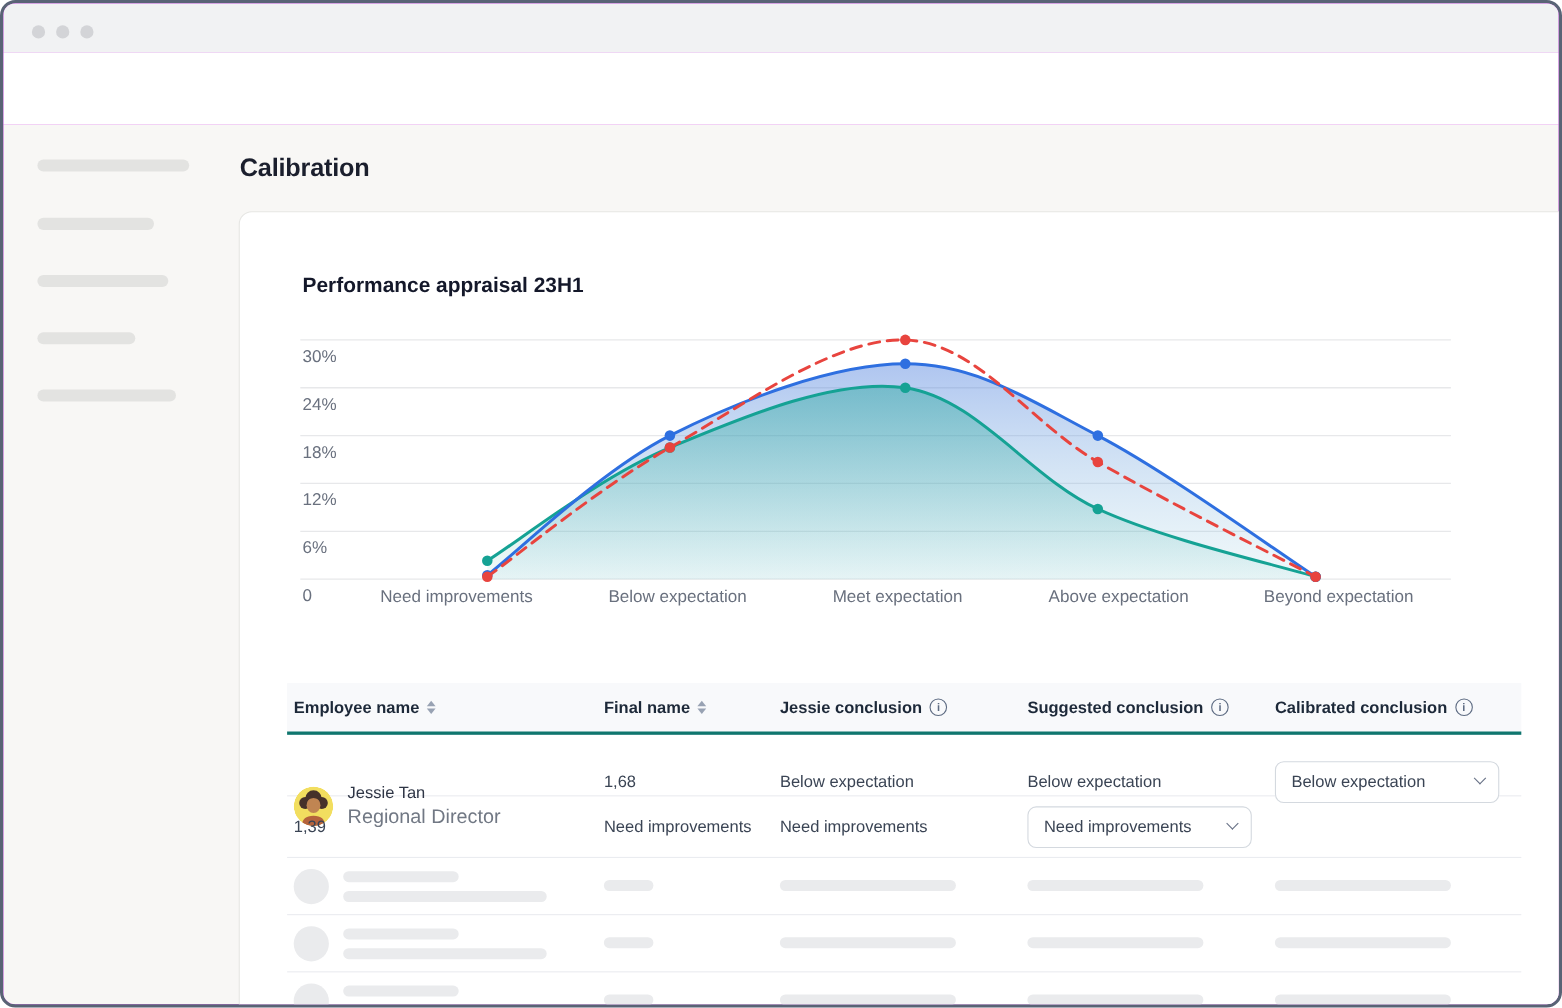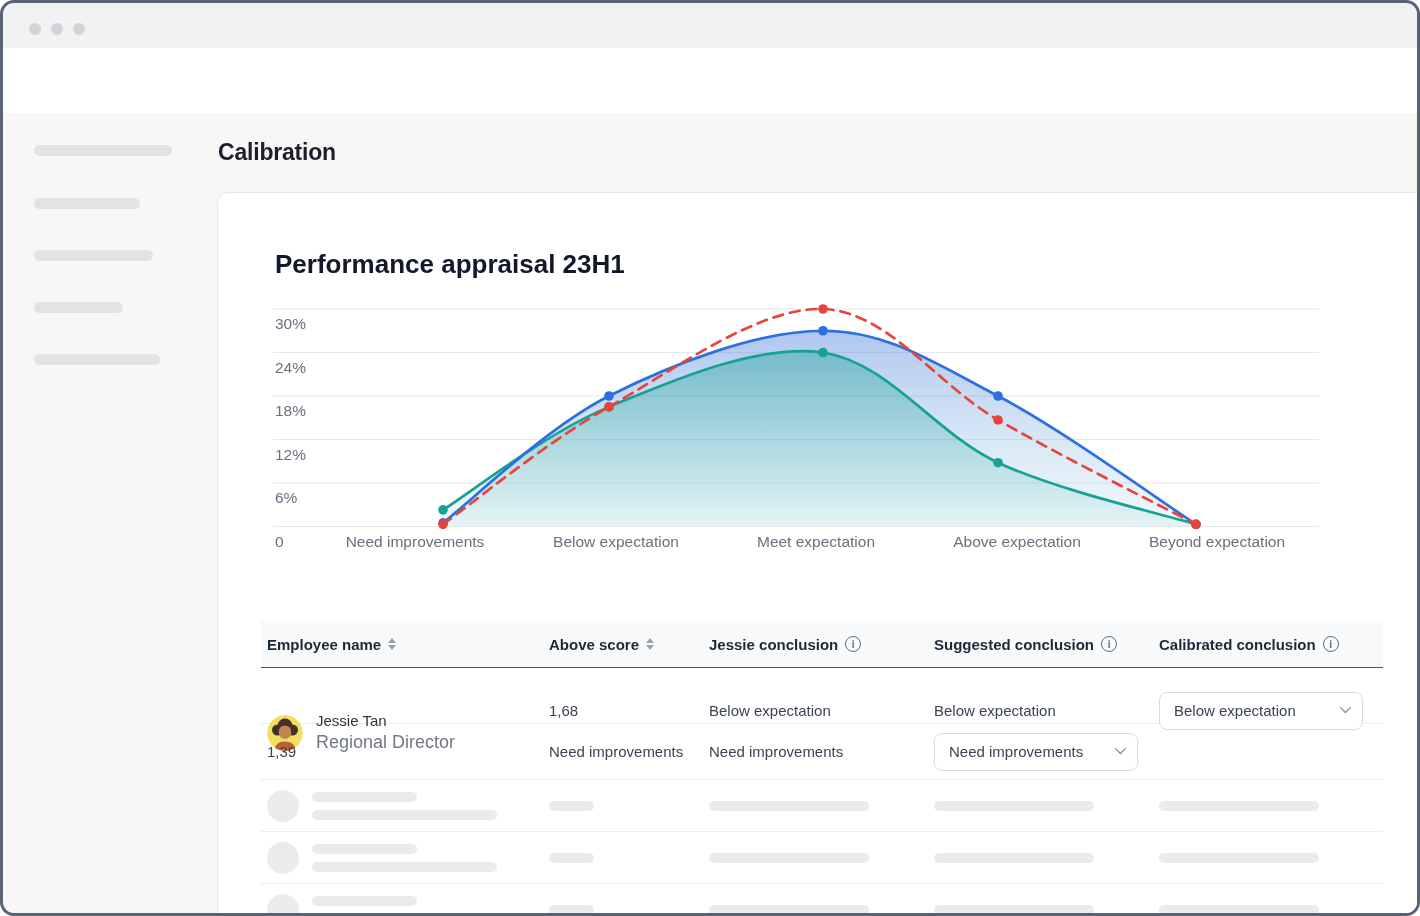--- a/index.html
+++ b/index.html
@@ -23,29 +23,29 @@
   .side-bar.b3 { top:247px; width:119px; }
   .side-bar.b4 { top:299px; width:89px; }
   .side-bar.b5 { top:351px; width:126px; }
 
   .page-title { position:absolute; left:215px; top:136px; font-size:23px; font-weight:700;
                 color:#1B1F2D; letter-spacing:-0.2px; }
 
   
   .card { position:absolute; left:214px; top:189px; width:1212px; height:742px;
           background:#fff; border:1px solid #E6E6E3; border-radius:12px 0 0 0; }
-  .card-title { position:absolute; left:57px; top:56px; font-size:26px; font-weight:700; color:#14182A; }
+  .card-title { position:absolute; left:57px; top:56px; font-size:19px; font-weight:700; color:#14182A; }
 
   #chart { position:absolute; left:0; top:100px; }
   #chart text { font-family:"Liberation Sans",sans-serif; }
 
   
   .table { position:absolute; left:43px; top:428px; width:1122px; }
   .trow, .thead-row, .srow { display:grid; grid-template-columns:288px 160px 225px 225px 224px; align-items:center; }
-  .thead-row { height:47px; background:#F8F9FB; border-bottom:1px solid #0f766e; }
+  .thead-row { height:47px; background:#F8F9FB; border-bottom:3px solid #0f766e; }
   .th { display:flex; align-items:center; gap:7px; font-size:15px; font-weight:700; color:#1D2939; }
   .th:first-child, .td:first-child { padding-left:6px; }
   .sort-icon { display:inline-flex; flex-direction:column; gap:2px; cursor:pointer; }
   .sort-icon .up { width:0; height:0; border-left:4px solid transparent; border-right:4px solid transparent; border-bottom:5px solid #98A2B3; }
   .sort-icon .dn { width:0; height:0; border-left:4px solid transparent; border-right:4px solid transparent; border-top:5px solid #98A2B3; }
   .info-icon { width:16px; height:16px; border:1.4px solid #5D6B82; border-radius:50%;
                display:inline-flex; align-items:center; justify-content:center;
                font-size:10px; color:#5D6B82; font-weight:600; }
   .info-icon::after { content:"i"; }
 
@@ -146,21 +146,21 @@
     <div class="table">
       <div class="thead-row" id="thead">
           <div class="th">
             <span>Employee name</span>
             <span class="sort-icon">
               <span class="up"></span>
               <span class="dn"></span>
             </span>
           </div>
           <div class="th">
-            <span>Above score</span>
+            <span>Final name</span>
             <span class="sort-icon">
               <span class="up"></span>
               <span class="dn"></span>
             </span>
           </div>
           <div class="th">
             <span>Jessie conclusion</span>
             <span class="info-icon"></span>
           </div>
           <div class="th">

